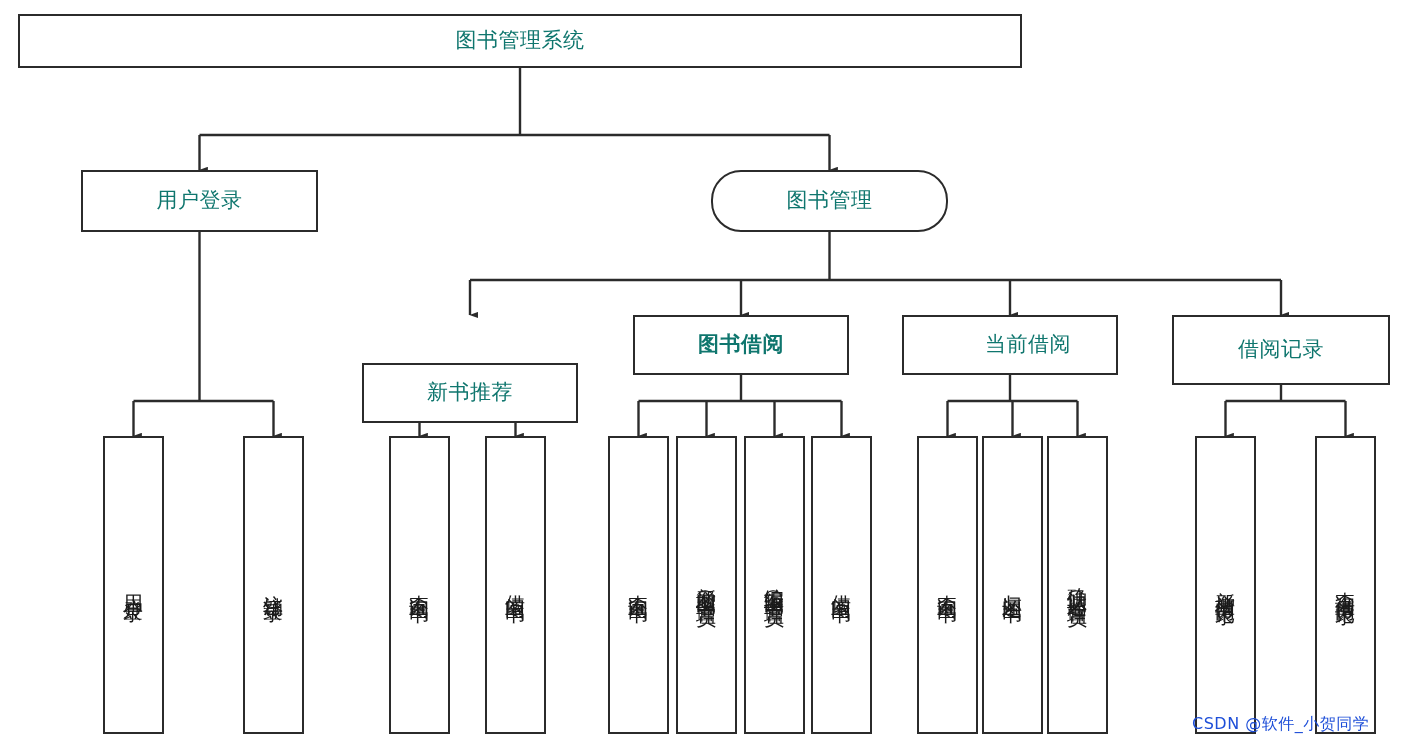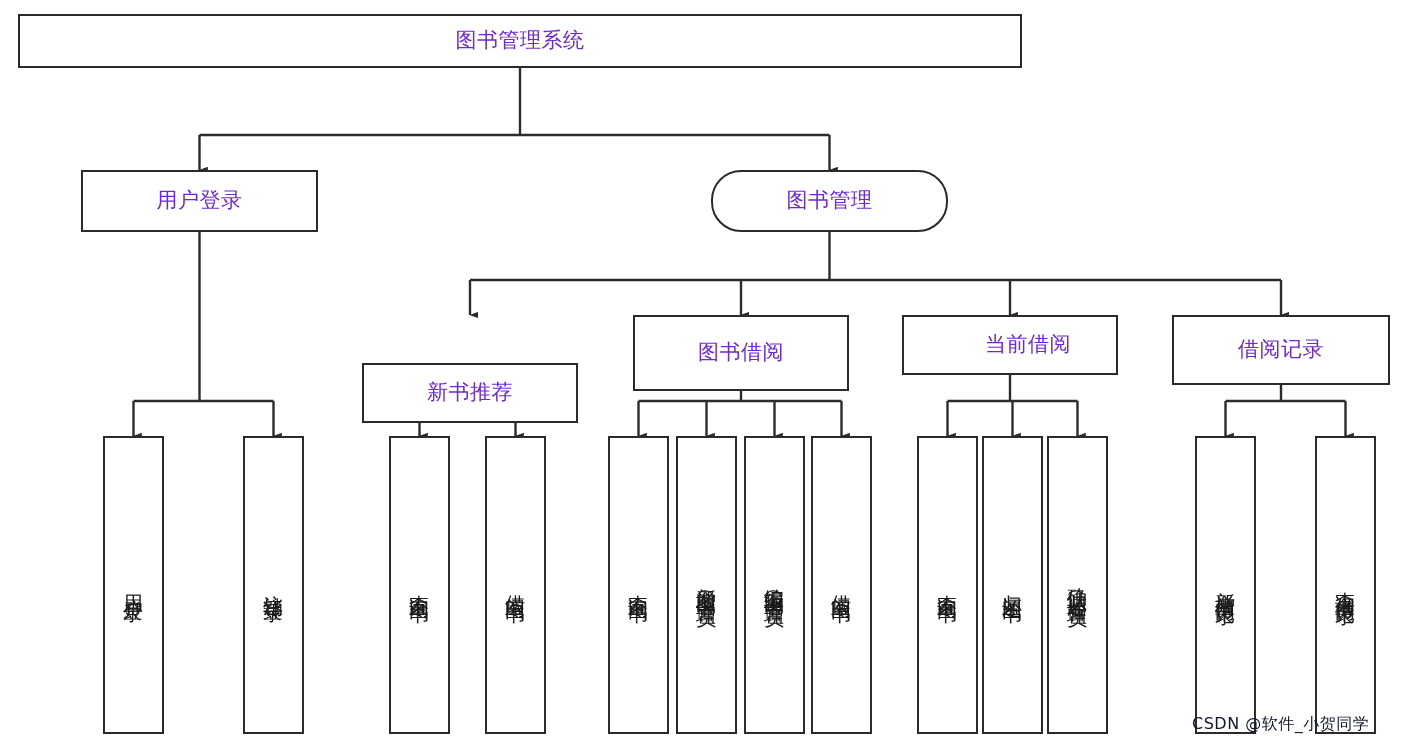--- a/index.html
+++ b/index.html
@@ -31,21 +31,21 @@
     box-sizing: border-box;
     background: #ffffff;
     border: 2px solid #2b2b2b;
     display: flex;
     align-items: center;
     justify-content: center;
     overflow: hidden;
   }
   .node-label-h {
     font-size: 21px;
-    color: #6d28d9;
+    color: #0f766e;
     line-height: 1.1;
     white-space: nowrap;
     letter-spacing: 0.5px;
   }
   .node-label-v {
     font-size: 20px;
     color: #1a1a1a;
     writing-mode: vertical-rl;
     text-orientation: upright;
     letter-spacing: 3px;
@@ -115,21 +115,21 @@
       </div>
       <div class="node-box" style="left: 81px; top: 170px; width: 237px; height: 62px;">
         <span class="node-label-h">用户登录</span>
       </div>
       <div class="node-box" style="left: 711px; top: 170px; width: 237px; height: 62px; border-radius: 30px;">
         <span class="node-label-h">图书管理</span>
       </div>
       <div class="node-box" style="left: 362px; top: 315px; width: 216px; height: 60px; margin-top: 48px;">
         <span class="node-label-h">新书推荐</span>
       </div>
-      <div class="node-box" style="left: 633px; top: 315px; width: 216px; height: 76px;">
+      <div class="node-box" style="left: 633px; top: 315px; width: 216px; height: 60px; font-weight: bold;">
         <span class="node-label-h">图书借阅</span>
       </div>
       <div class="node-box" style="left: 902px; top: 315px; width: 216px; height: 60px; padding-left: 36px;">
         <span class="node-label-h">当前借阅</span>
       </div>
       <div class="node-box" style="left: 1172px; top: 315px; width: 218px; height: 70px;">
         <span class="node-label-h">借阅记录</span>
       </div>
       <div class="node-box" style="left: 103px; top: 436px; width: 61px; height: 298px;">
         <span class="node-label-v">用户登录</span>
@@ -165,15 +165,15 @@
         <span class="node-label-v">确认归还（管理员）</span>
       </div>
       <div class="node-box" style="left: 1195px; top: 436px; width: 61px; height: 298px;">
         <span class="node-label-v">新增借阅记录</span>
       </div>
       <div class="node-box" style="left: 1315px; top: 436px; width: 61px; height: 298px;">
         <span class="node-label-v">查询借阅记录</span>
       </div>
     </div>
 
-  <div class="watermark" style="left: 1192px; top: 714px; color: #0f172a; text-align: center;">CSDN @软件_小贺同学</div>
+  <div class="watermark" style="left: 1192px; top: 714px; color: #1d4ed8; text-align: center;">CSDN @软件_小贺同学</div>
 
 </div>
 
 </body></html>

